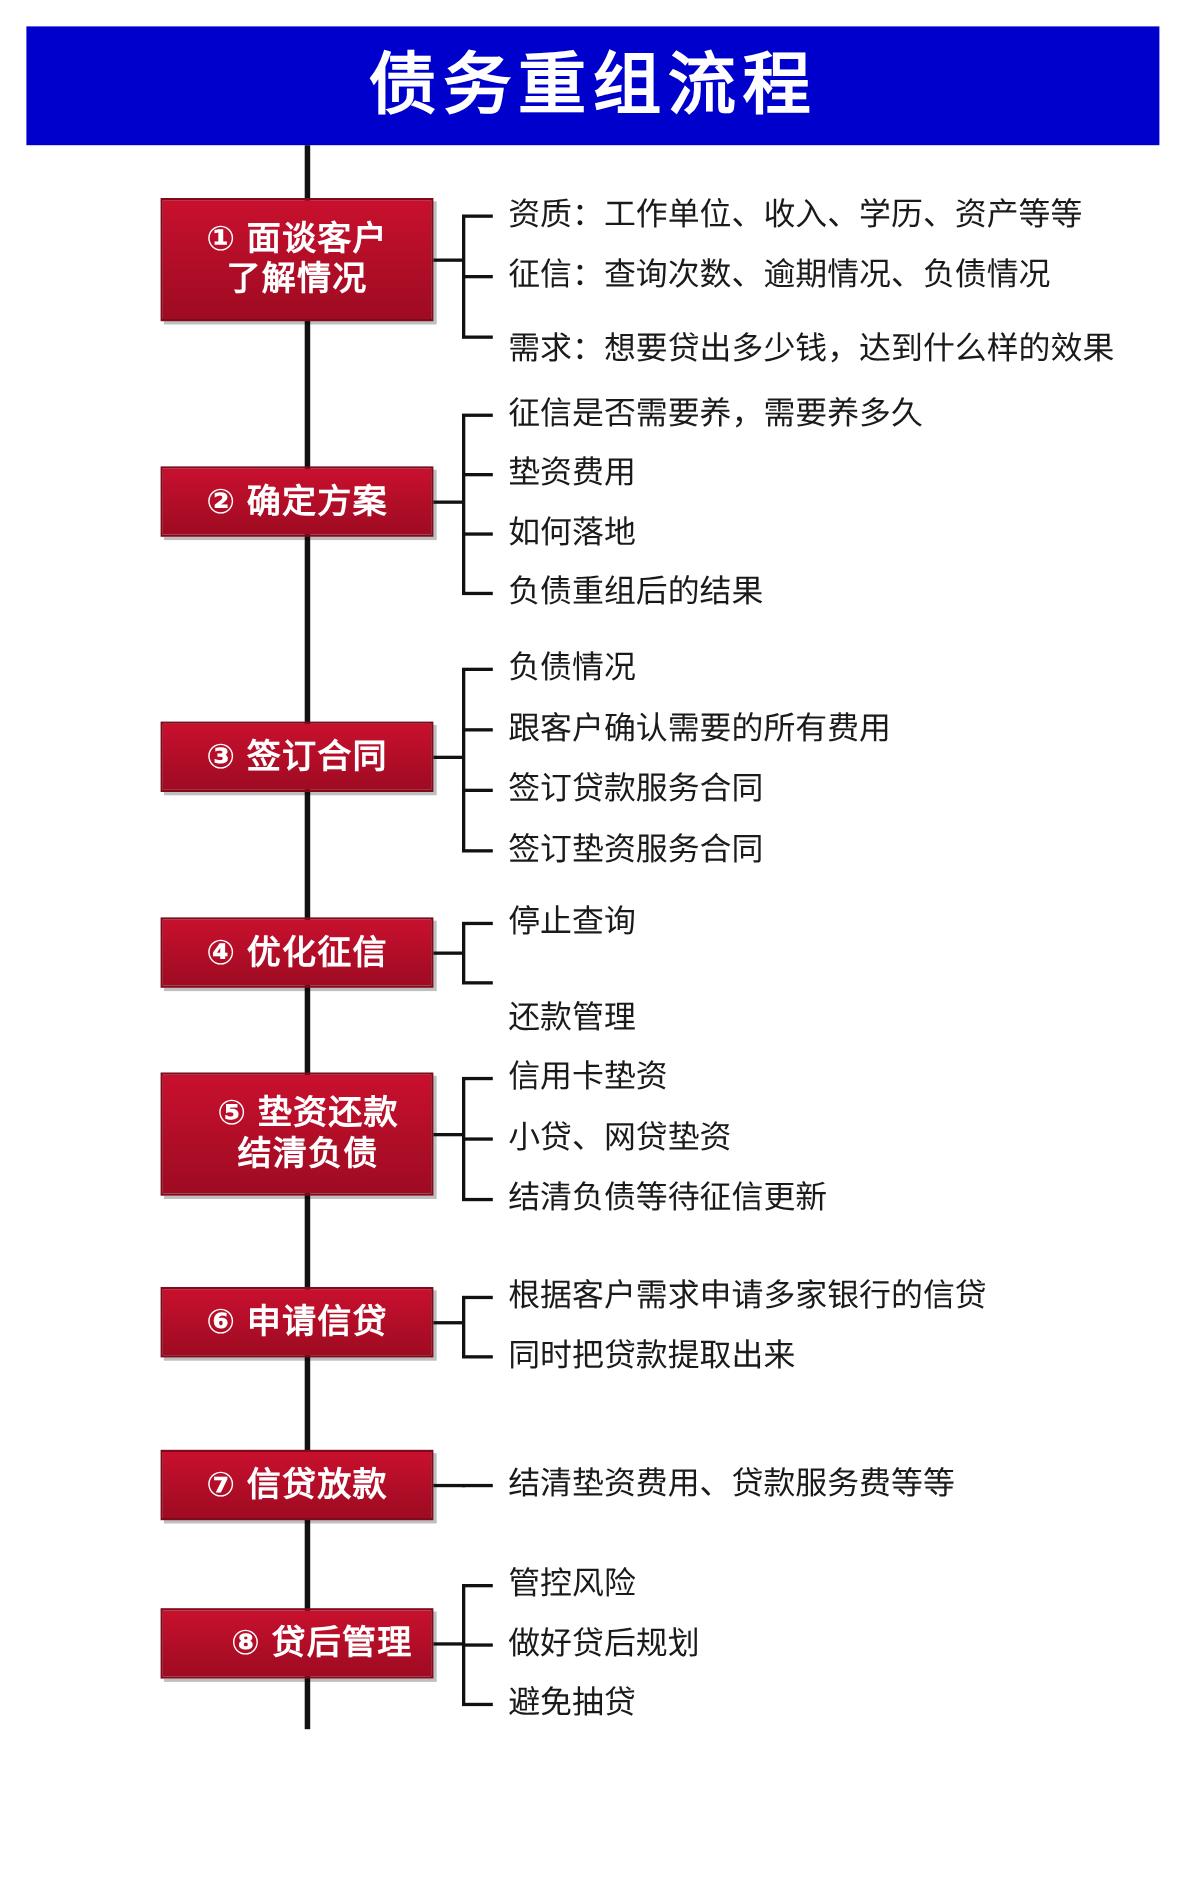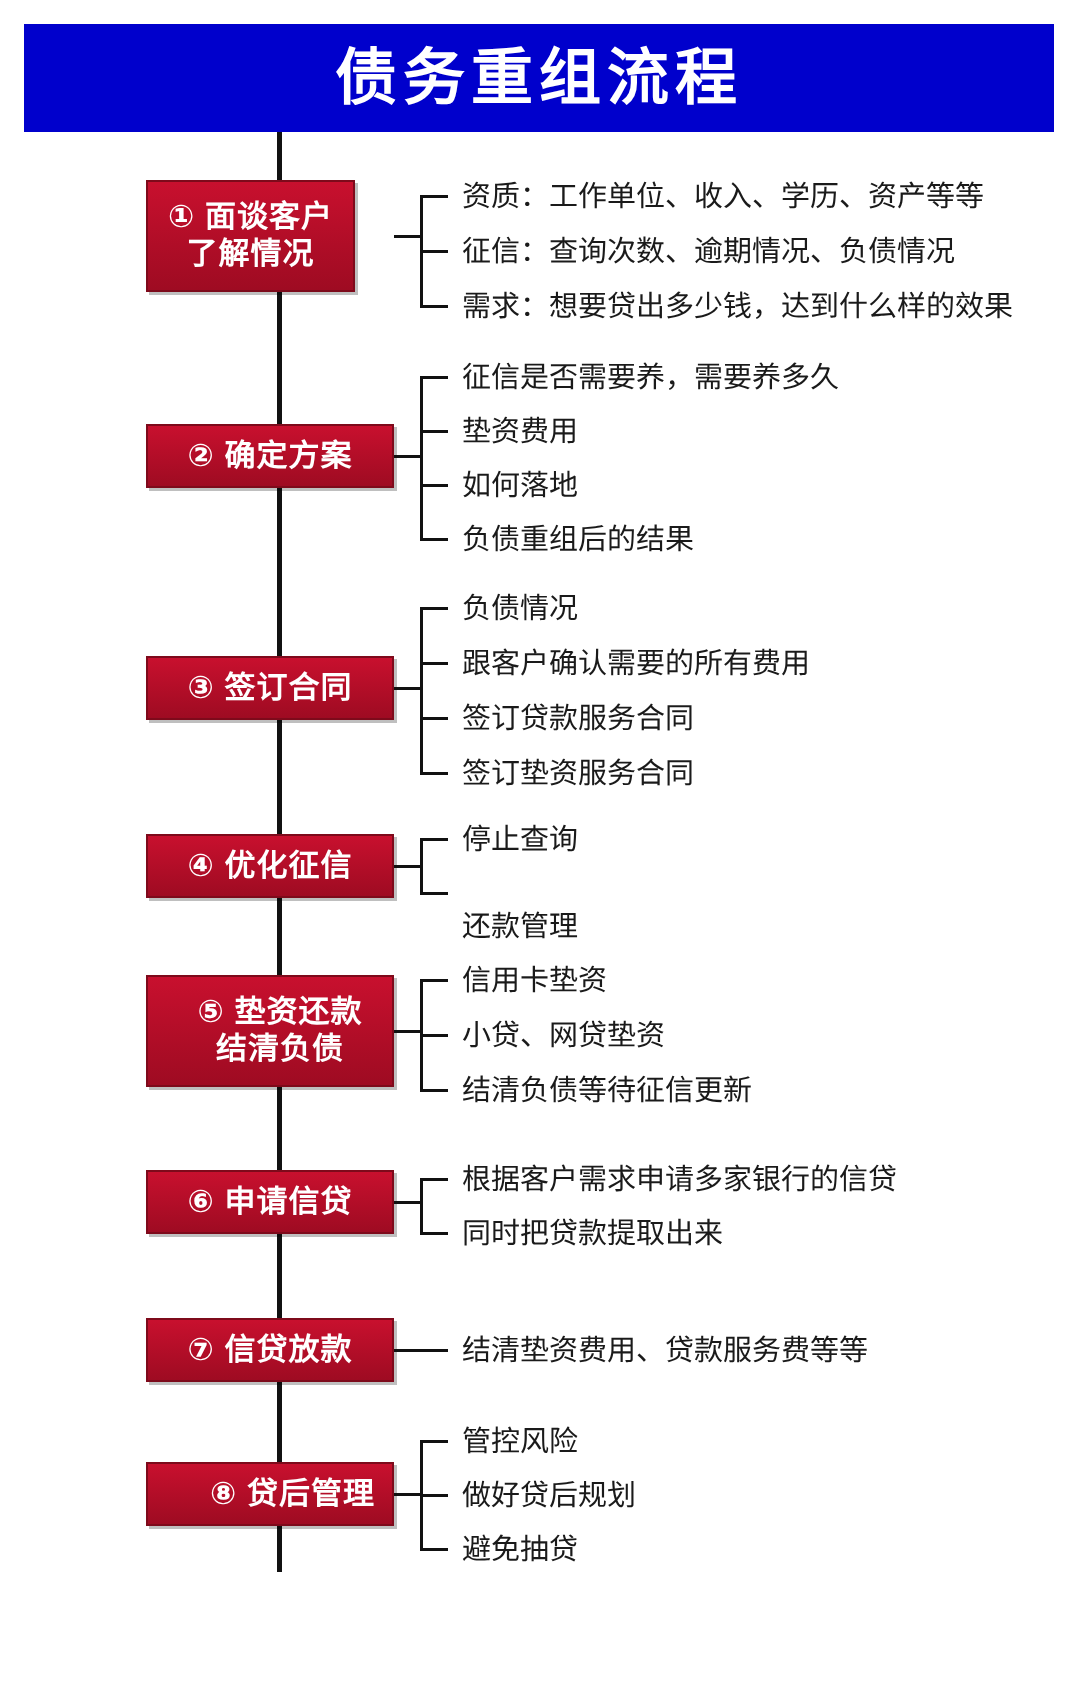--- a/index.html
+++ b/index.html
@@ -106,32 +106,32 @@
 <body>
 
 <div class="title-banner">
   <div class="title-text">债务重组流程</div>
 </div>
 
 <div class="spine"></div>
 
 <div id="steps-root">
     <div class="step">
-      <div class="step-box" style="top: 180px; height: 112px; width: 209px;">
+      <div class="step-box" style="top: 180px; height: 112px; width: 248px;">
         <div class="step-label">① 面谈客户
 了解情况</div>
       </div>
       <div class="stem" style="left: 394px; top: 235px; width: 26px;"></div>
       <div class="bracket" style="left: 420px; top: 196px; height: 110px;"></div>
       <div class="tick" style="left: 420px; top: 195px;"></div>
       <div class="item-text" style="top: 196px;">资质：工作单位、收入、学历、资产等等</div>
       <div class="tick" style="left: 420px; top: 250px;"></div>
       <div class="item-text" style="top: 251px;">征信：查询次数、逾期情况、负债情况</div>
       <div class="tick" style="left: 420px; top: 305px;"></div>
-      <div class="item-text" style="top: 306px;">需求：想要贷出多少钱，达到什么样的效果</div>
+      <div class="item-text" style="top: 318px;">需求：想要贷出多少钱，达到什么样的效果</div>
     </div>
     <div class="step">
       <div class="step-box" style="top: 424px; height: 64px; width: 248px;">
         <div class="step-label">② 确定方案</div>
       </div>
       <div class="stem" style="left: 394px; top: 455px; width: 26px;"></div>
       <div class="bracket" style="left: 420px; top: 377px; height: 162px;"></div>
       <div class="tick" style="left: 420px; top: 376px;"></div>
       <div class="item-text" style="top: 377px;">征信是否需要养，需要养多久</div>
       <div class="tick" style="left: 420px; top: 430px;"></div>

